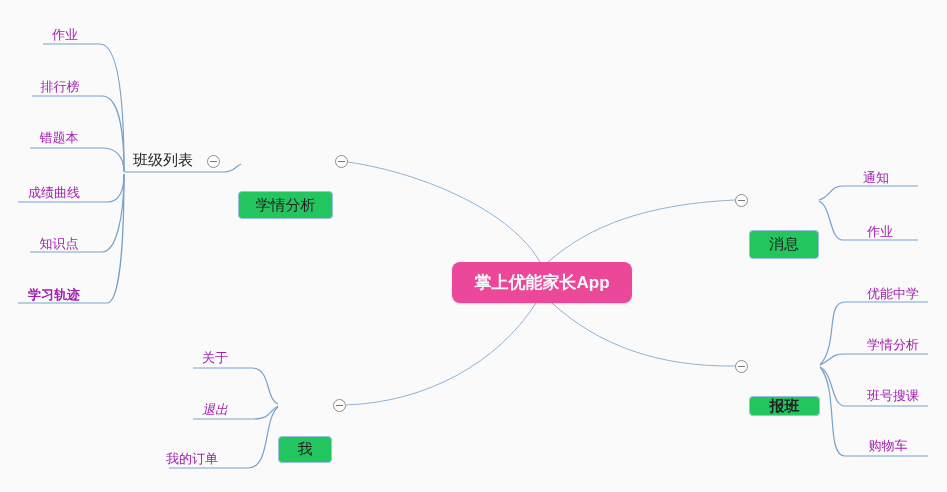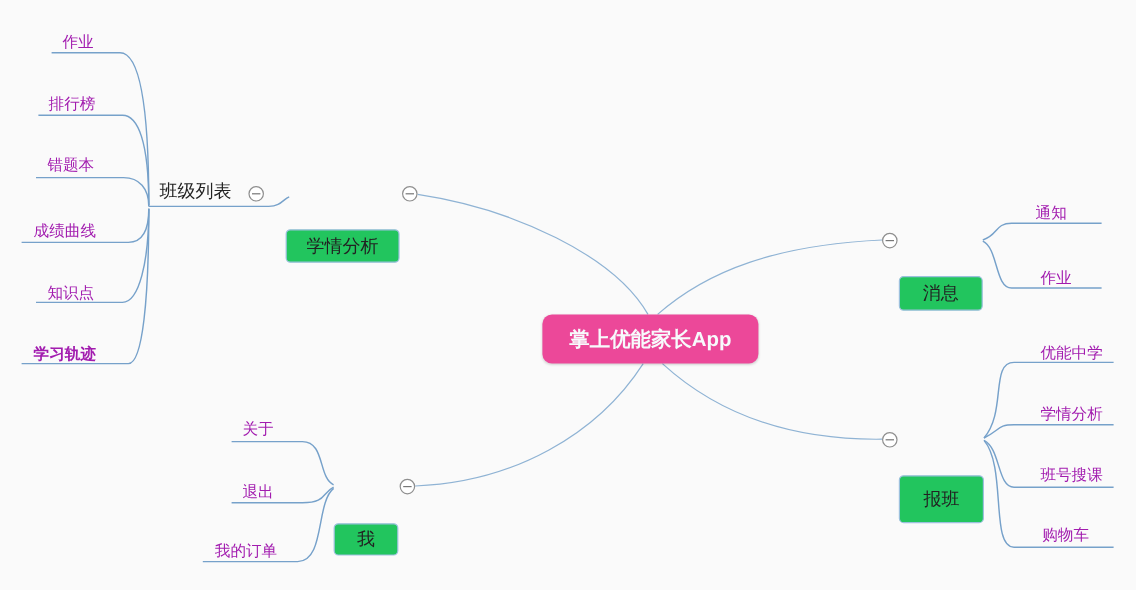--- a/index.html
+++ b/index.html
@@ -75,21 +75,21 @@
   <div class="rootnode">
     <span>掌上优能家长App</span>
   </div>
 
   <div class="boxnode" style="left:238px;top:147px;width:95px;height:28px;">
     <span>学情分析</span>
   </div>
   <div class="boxnode" style="left:749px;top:186px;width:70px;height:29px;align-items:center;">
     <span>消息</span>
   </div>
-  <div class="boxnode" style="left:749px;top:352px;width:71px;height:40px;">
+  <div class="boxnode" style="left:749px;top:352px;width:71px;height:20px;font-weight:bold;">
     <span>报班</span>
   </div>
   <div class="boxnode" style="left:278px;top:392px;width:54px;height:27px;">
     <span>我</span>
   </div>
 
   <div class="textnode" style="left:163px;top:151px;">
     <span>班级列表</span>
   </div>
 
@@ -128,24 +128,24 @@
   <div class="leaf" style="left:893px;top:388px;">
     <span>班号搜课</span>
   </div>
   <div class="leaf" style="left:888px;top:438px;text-align:right;">
     <span>购物车</span>
   </div>
 
   <div class="leaf" style="left:215px;top:350px;">
     <span>关于</span>
   </div>
-  <div class="leaf" style="left:215px;top:402px;">
+  <div class="leaf" style="left:215px;top:402px;font-style:italic;">
     <span>退出</span>
   </div>
-  <div class="leaf" style="left:205px;top:451px;">
+  <div class="leaf" style="left:192px;top:451px;">
     <span>我的订单</span>
   </div>
 
   <div class="expander" style="left:207px;top:155px;"></div>
   <div class="expander" style="left:335px;top:155px;"></div>
   <div class="expander" style="left:735px;top:194px;"></div>
   <div class="expander" style="left:735px;top:360px;"></div>
   <div class="expander" style="left:333px;top:399px;"></div>
 
 </div>

